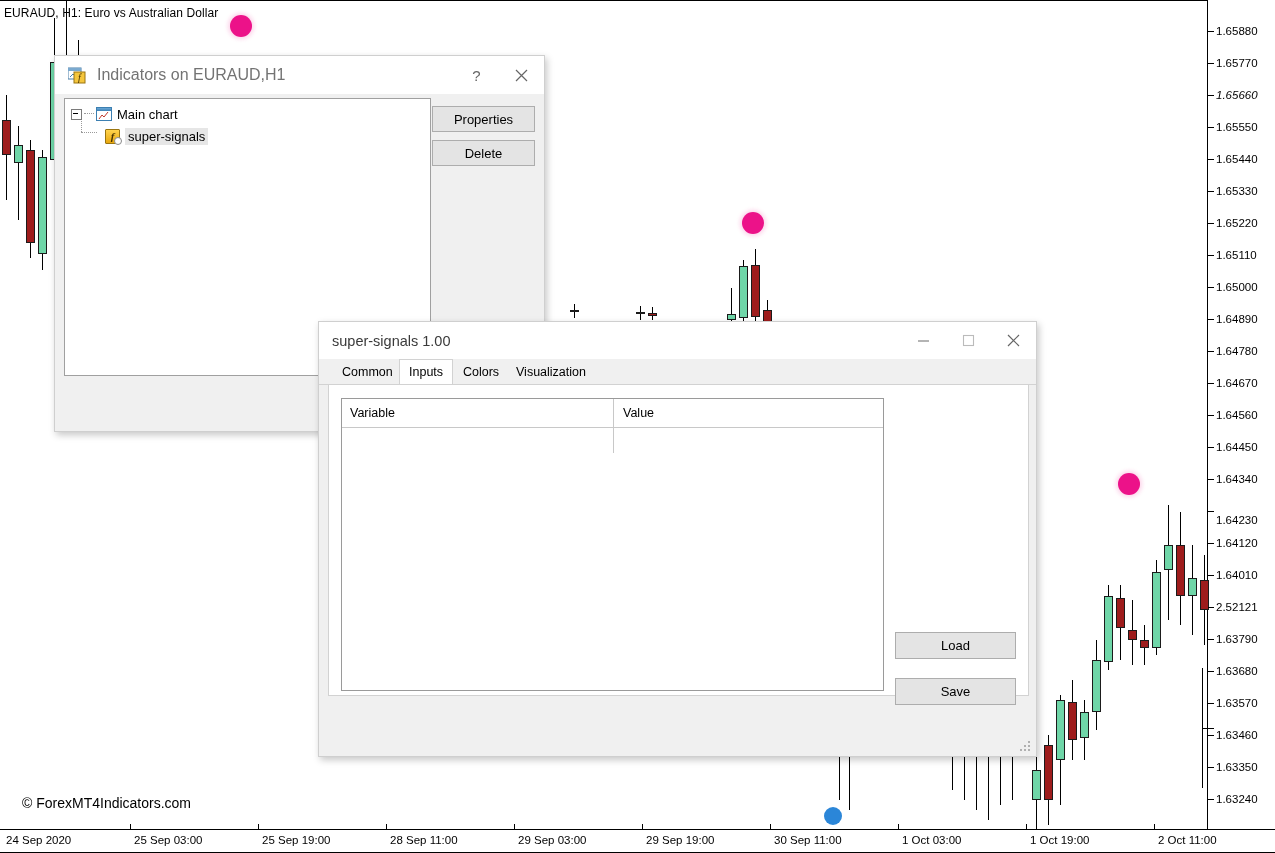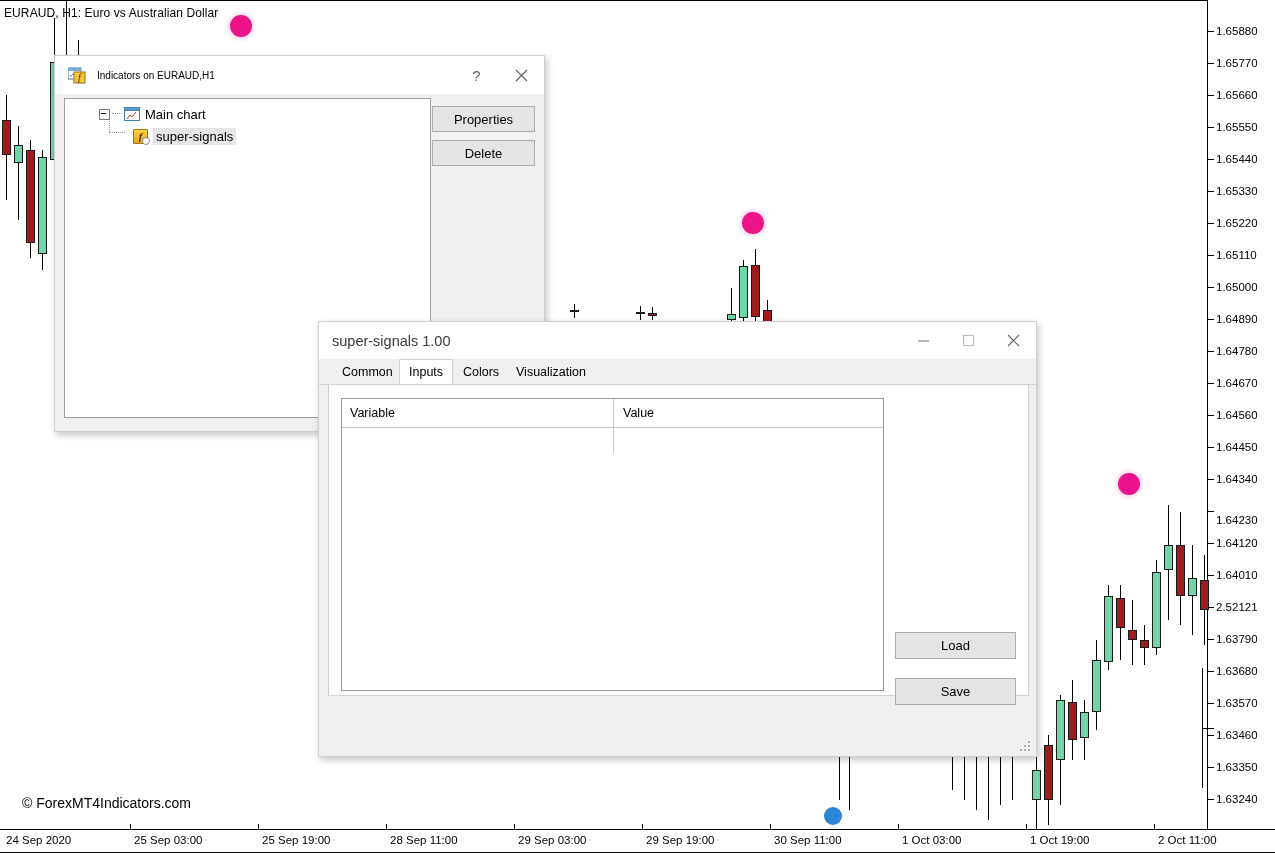--- a/index.html
+++ b/index.html
@@ -64,38 +64,37 @@
     position:absolute;background:#f0f0f0;
     border:1px solid #cfcfcf;
     box-shadow:2px 3px 7px rgba(0,0,0,0.22);
     box-sizing:border-box;
   }
   .win-title{
     height:38px;background:#ffffff;position:relative;
     display:flex;align-items:center;
   }
   .win-title-text{
-    font-size:10px;color:#000000;white-space:nowrap;
+    font-size:16px;color:#737373;white-space:nowrap;
   }
   .win-btns{position:absolute;right:0;top:0;height:100%;display:flex;align-items:center;}
   .win-btn{
     width:45px;height:38px;display:flex;align-items:center;justify-content:center;
     color:#555;font-size:15px;
   }
   .win-btn svg{display:block;}
 
   
   #indicators-dialog{left:54px;top:55px;width:491px;height:377px;background:#f0f0f0;}
   #indicators-dialog .win-title{padding-left:13px;}
   #ind-icon{width:19px;height:17px;position:relative;margin-right:10px;flex:0 0 auto;}
   .ind-tree{
-    position:absolute;left:9px;top:42px;width:367px;height:320px;
+    position:absolute;left:9px;top:42px;width:367px;height:278px;
     background:#fff;border:1px solid #a0a0a0;box-sizing:border-box;
     overflow:hidden;
-    padding-left:28px;
   }
   .tree-row{position:relative;height:22px;display:flex;align-items:center;font-size:13px;}
   .tree-row.root{padding-left:6px;}
   .tree-row.child{padding-left:40px;}
   .expander{
     width:9px;height:9px;border:1px solid #7a7a7a;background:#fff;
     position:relative;flex:0 0 auto;margin-right:2px;
   }
   .expander:before{
     content:"";position:absolute;left:1px;top:3px;width:5px;height:1px;background:#000;
@@ -363,21 +362,21 @@
         <div class="signal-dot sell" style="left: 1118px; top: 473px; width: 22px; height: 22px;"></div>
         <div class="signal-dot buy" style="left: 824px; top: 807px; width: 18px; height: 18px;"></div>
       </div>
 
     <div id="price-axis">
         <div class="price-tick" style="top: 31px;"></div>
         <div class="price-label" style="top: 31px;">1.65880</div>
         <div class="price-tick" style="top: 63px;"></div>
         <div class="price-label" style="top: 63px;">1.65770</div>
         <div class="price-tick" style="top: 95px;"></div>
-        <div class="price-label" style="top: 95px;">1.65660</div>
+        <div class="price-label" style="top: 95px; font-style: italic;">1.65660</div>
         <div class="price-tick" style="top: 127px;"></div>
         <div class="price-label" style="top: 127px;">1.65550</div>
         <div class="price-tick" style="top: 159px;"></div>
         <div class="price-label" style="top: 159px;">1.65440</div>
         <div class="price-tick" style="top: 191px;"></div>
         <div class="price-label" style="top: 191px;">1.65330</div>
         <div class="price-tick" style="top: 223px;"></div>
         <div class="price-label" style="top: 223px;">1.65220</div>
         <div class="price-tick" style="top: 255px;"></div>
         <div class="price-label" style="top: 255px;">1.65110</div>

